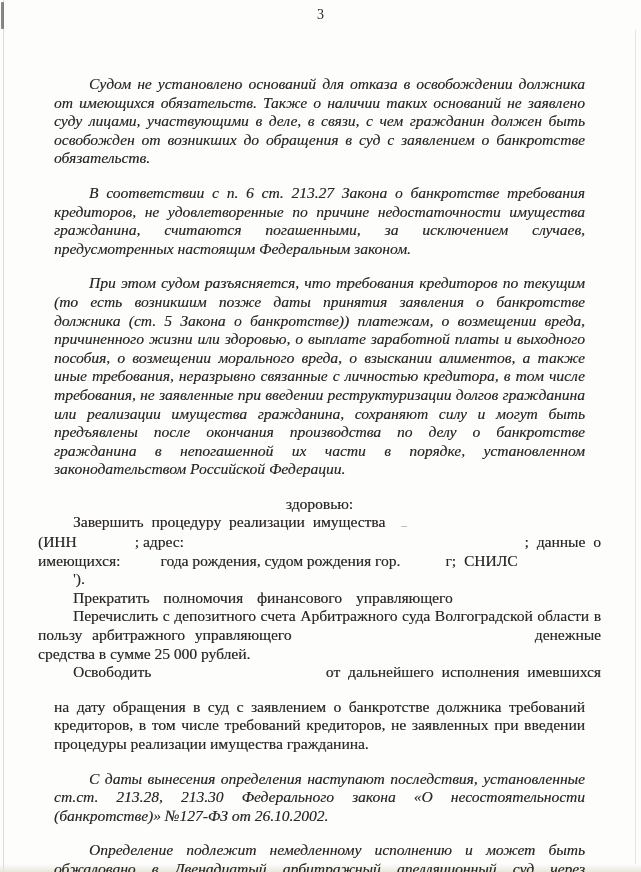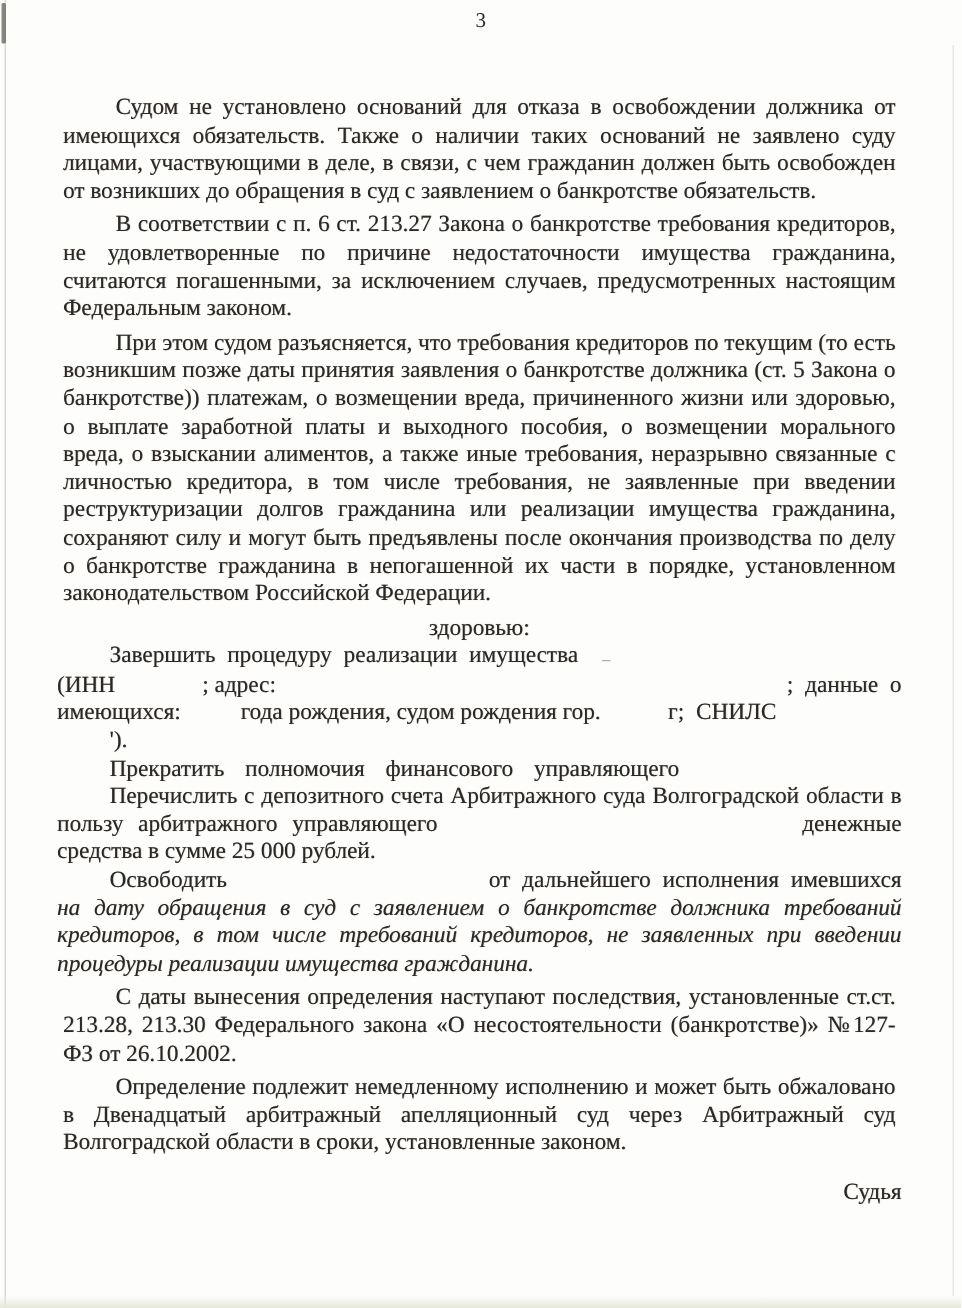--- a/index.html
+++ b/index.html
@@ -14,23 +14,23 @@
   .page-number {
     position:absolute; top:7px; left:0; width:100%;
     text-align:center; font-size:14px; color:#2b2723;
   }
   .content {
     position:absolute; left:38px; top:59px; width:563px;
     font-size:15.5px; line-height:18.6px;
     text-shadow:0.3px 0.3px 0.45px rgba(43,39,35,0.5);
   }
   .para {
-    margin:4px; text-align:justify; text-indent:35px;
+    margin:16px; text-align:justify; text-indent:35px;font-style:italic;
   }
-  .para-cont { margin:0; text-align:justify; text-indent:0;font-style:italic; }
+  .para-cont { margin:16px; text-align:justify; text-indent:0; }
   .center-line { margin:0; text-align:center; text-indent:0; }
   .line { margin:0; white-space:nowrap; }
   .indent { padding-left:35px; }
   .flexline { display:flex; align-items:center; margin:0; }
   .sp-grow { flex:1 1 auto; }
   .sp-inn { flex:0 0 58px; }
   .sp-birth1 { flex:0 0 40px; }
   .sp-birth2 { flex:0 0 45px; }
   .ws-wide { word-spacing:10px; }
   .ws-med { word-spacing:6px;font-family:Liberation Serif, serif; }

